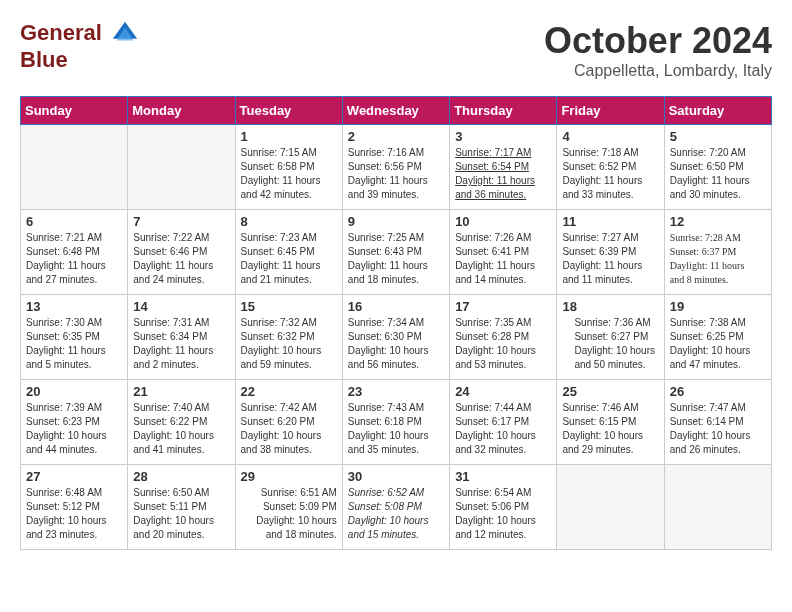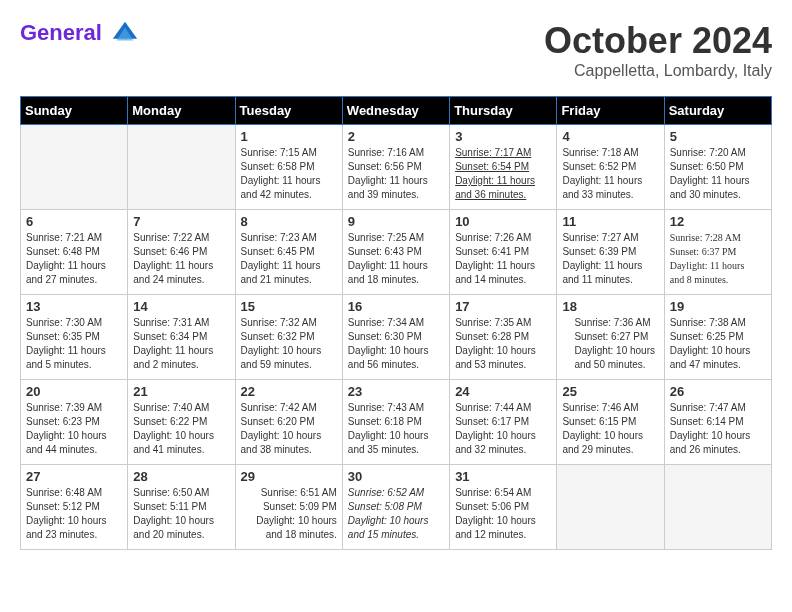--- a/index.html
+++ b/index.html
@@ -20,21 +20,21 @@
       display: flex;
       align-items: center;
     }
     .logo-text {
       font-size: 22px;
       font-weight: bold;
       color: #333;
       line-height: 1.1;
     }
     .logo-text span {
-      color: #6d28d9;
+      color: #7f1d1d;
     }
     .logo-icon {
       width: 28px;
       height: 28px;
       margin-left: 2px;
     }
     .title-block {
       text-align: right;
     }
     .month-title {
@@ -45,21 +45,21 @@
     .location-title {
       font-size: 16px;
       color: #555;
     }
     table {
       width: 100%;
       border-collapse: collapse;
       table-layout: fixed;
     }
     th {
-      background-color: #000000;
+      background-color: #be185d;
       color: white;
       font-size: 13px;
       padding: 6px 4px;
       text-align: left;
       border: 1px solid #2e74c0;
     }
     td {
       border: 1px solid #ccc;
       vertical-align: top;
       padding: 4px 5px;
@@ -89,20 +89,21 @@
 <div class="header">
   <div class="logo">
     <div>
       <div class="logo-text">
         <span>General</span>
         <svg class="logo-icon" viewBox="0 0 30 30" style="display:inline-block;vertical-align:middle;margin-left:3px;">
           <polygon points="15,2 28,20 2,20" fill="#1a6fc4"></polygon>
           <polygon points="15,8 24,22 6,22" fill="#4da6e8" opacity="0.7"></polygon>
         </svg>
       </div>
+      <div class="logo-text"><span>Blue</span></div>
     </div>
   </div>
   <div class="title-block">
     <div class="month-title">October 2024</div>
     <div class="location-title">Cappelletta, Lombardy, Italy</div>
   </div>
 </div>
 
 <table>
   <thead>

